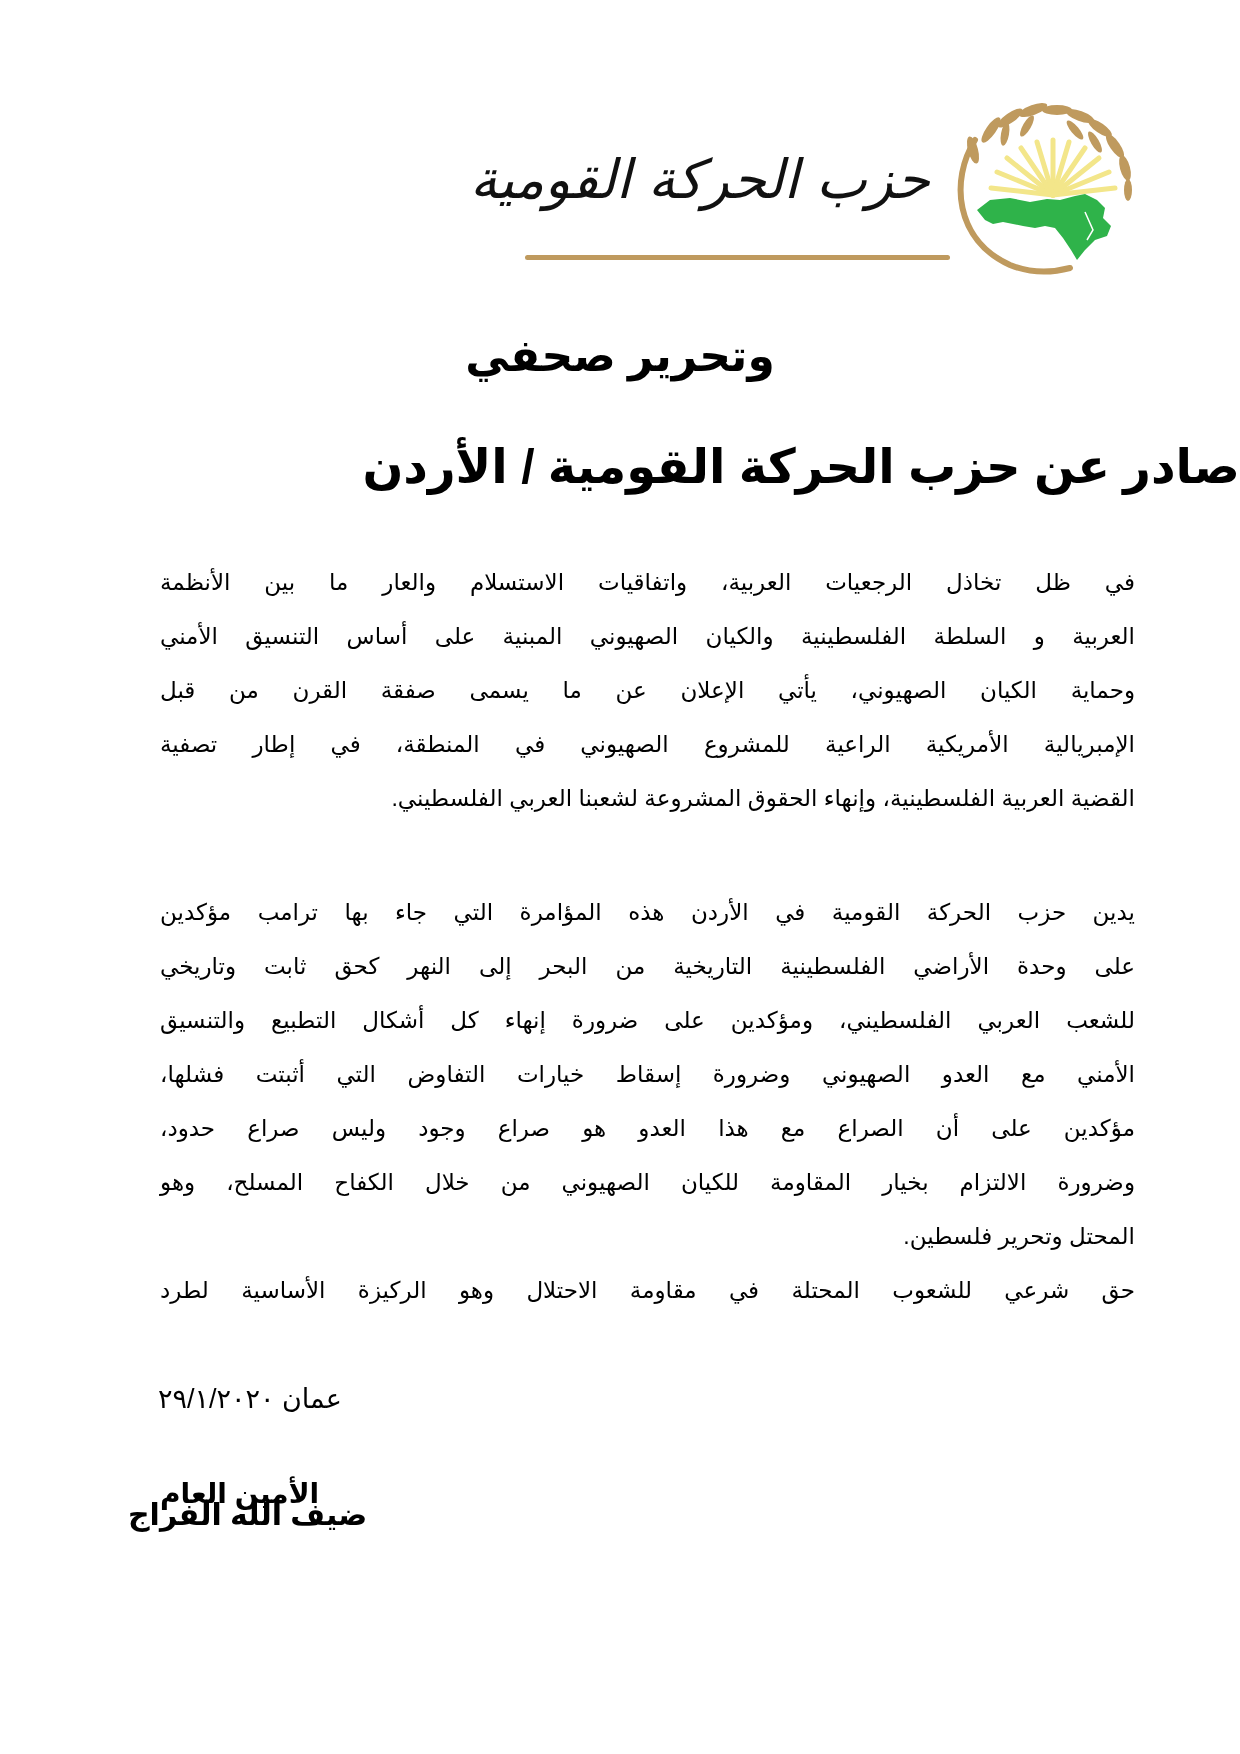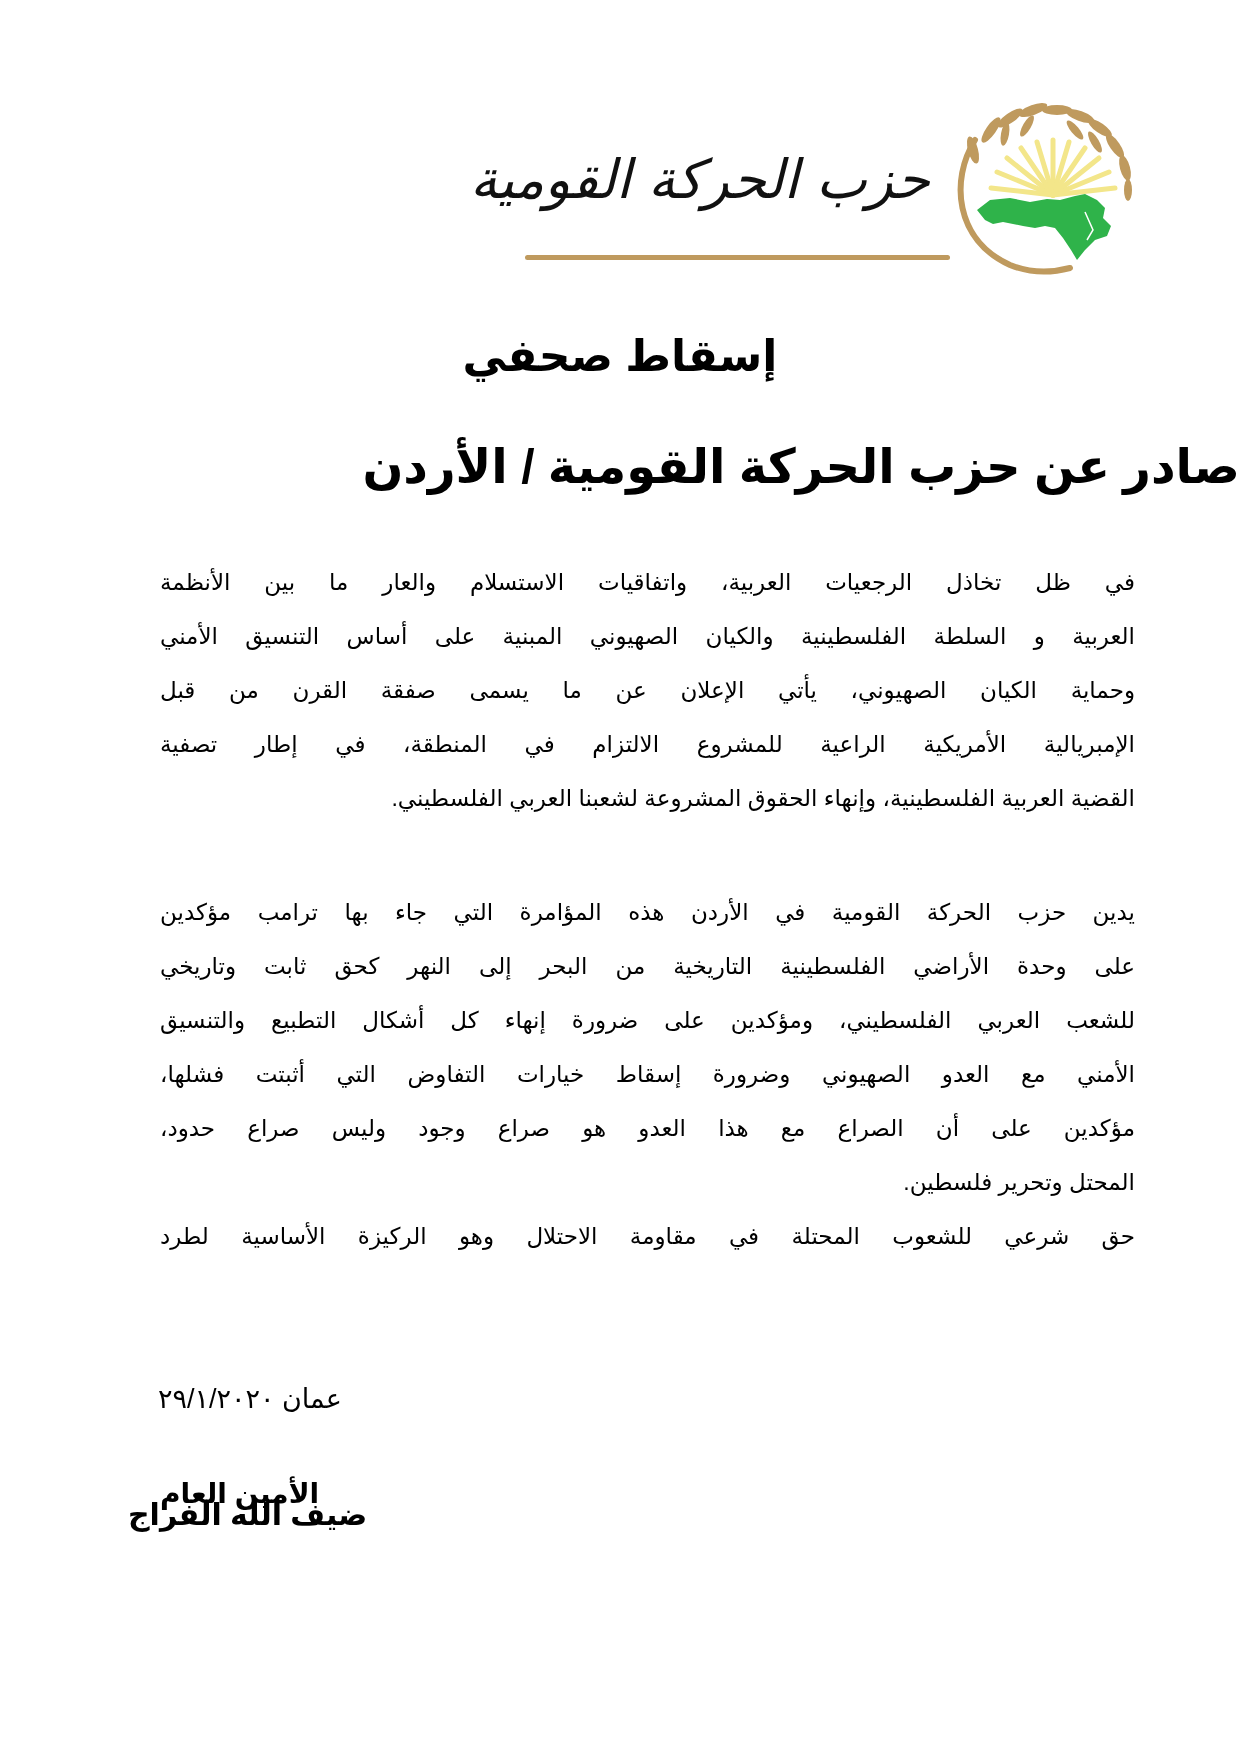--- a/index.html
+++ b/index.html
@@ -160,37 +160,38 @@
         <line x1="118" y1="95" x2="164" y2="58"></line>
         <line x1="118" y1="95" x2="174" y2="72"></line>
         <line x1="118" y1="95" x2="180" y2="88"></line>
       </g>
 
       <path d="M42 110 L55 100 L75 98 L95 102 L112 99 L125 100 L140 96 L150 94 L162 100 L170 108 L168 118 L176 126 L172 136 L160 140 L150 150 L142 160 L136 150 L128 138 L120 128 L110 126 L100 128 L88 126 L78 124 L68 122 L58 124 L50 120 Z" fill="#2fb34a"></path>
       <path d="M150 112 L158 130 L152 140" stroke="#ffffff" stroke-width="1.5" fill="none"></path>
     </svg>
   </div>
 
-  <h1 class="title title-1" style="margin:0;">إسقاط صحفي</h1>
+  <h1 class="title title-1" style="margin:0;">وتحرير صحفي</h1>
   <h2 class="title title-2" style="margin:0;text-align:right;">صادر عن حزب الحركة القومية / الأردن</h2>
 
   <div class="para para-1">
     <span class="line">في ظل تخاذل الرجعيات العربية، واتفاقيات الاستسلام والعار ما بين الأنظمة</span>
     <span class="line">العربية و السلطة الفلسطينية والكيان الصهيوني المبنية على أساس التنسيق الأمني</span>
     <span class="line">وحماية الكيان الصهيوني، يأتي الإعلان عن ما يسمى صفقة القرن من قبل</span>
-    <span class="line">الإمبريالية الأمريكية الراعية للمشروع الالتزام في المنطقة، في إطار تصفية</span>
+    <span class="line">الإمبريالية الأمريكية الراعية للمشروع الصهيوني في المنطقة، في إطار تصفية</span>
     <span class="line last">القضية العربية الفلسطينية، وإنهاء الحقوق المشروعة لشعبنا العربي الفلسطيني.</span>
   </div>
 
   <div class="para para-2">
     <span class="line">يدين حزب الحركة القومية في الأردن هذه المؤامرة التي جاء بها ترامب مؤكدين</span>
     <span class="line">على وحدة الأراضي الفلسطينية التاريخية من البحر إلى النهر كحق ثابت وتاريخي</span>
     <span class="line">للشعب العربي الفلسطيني، ومؤكدين على ضرورة إنهاء كل أشكال التطبيع والتنسيق</span>
     <span class="line">الأمني مع العدو الصهيوني وضرورة إسقاط خيارات التفاوض التي أثبتت فشلها،</span>
     <span class="line">مؤكدين على أن الصراع مع هذا العدو هو صراع وجود وليس صراع حدود،</span>
+    <span class="line">وضرورة الالتزام بخيار المقاومة للكيان الصهيوني من خلال الكفاح المسلح، وهو</span>
     <span class="line last">المحتل وتحرير فلسطين.</span>
     <span class="line">حق شرعي للشعوب المحتلة في مقاومة الاحتلال وهو الركيزة الأساسية لطرد</span>
   </div>
 
   <div class="sig sig-date">عمان ٢٩/١/٢٠٢٠</div>
   <div class="sig sig-title">الأمين العام</div>
   <div class="sig sig-name">ضيف الله الفراج</div>
 
 </div>
 

